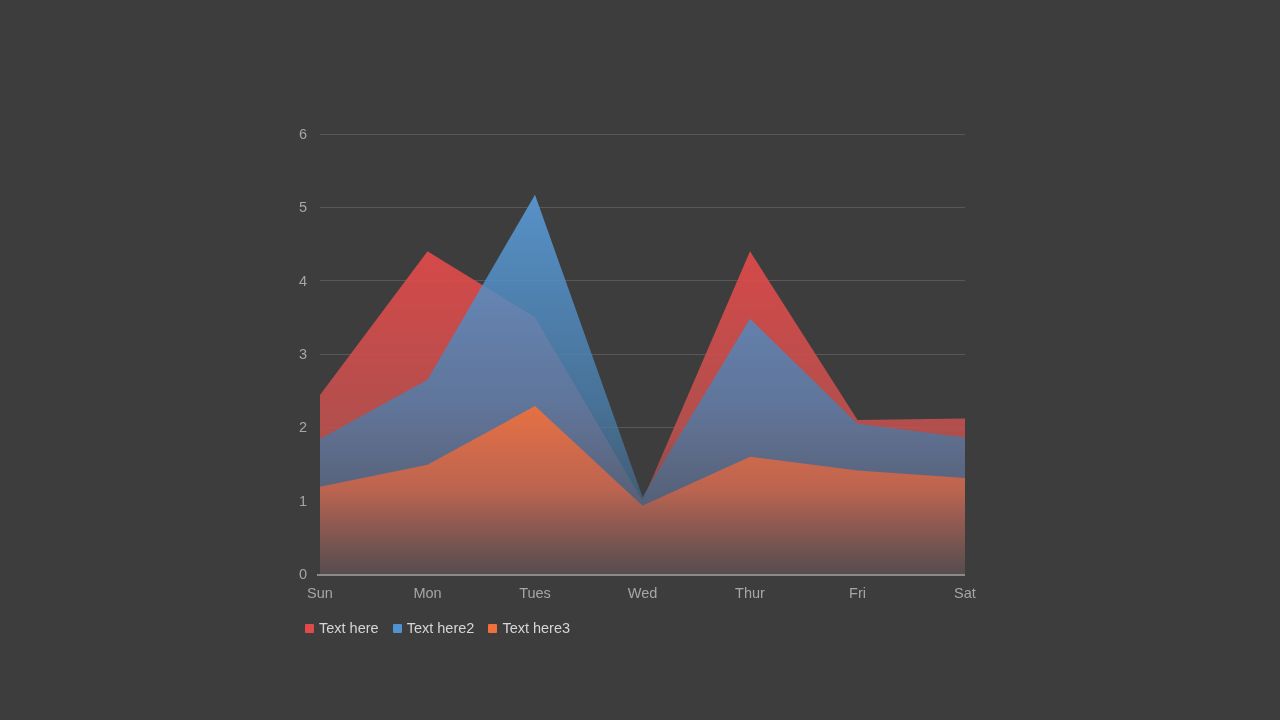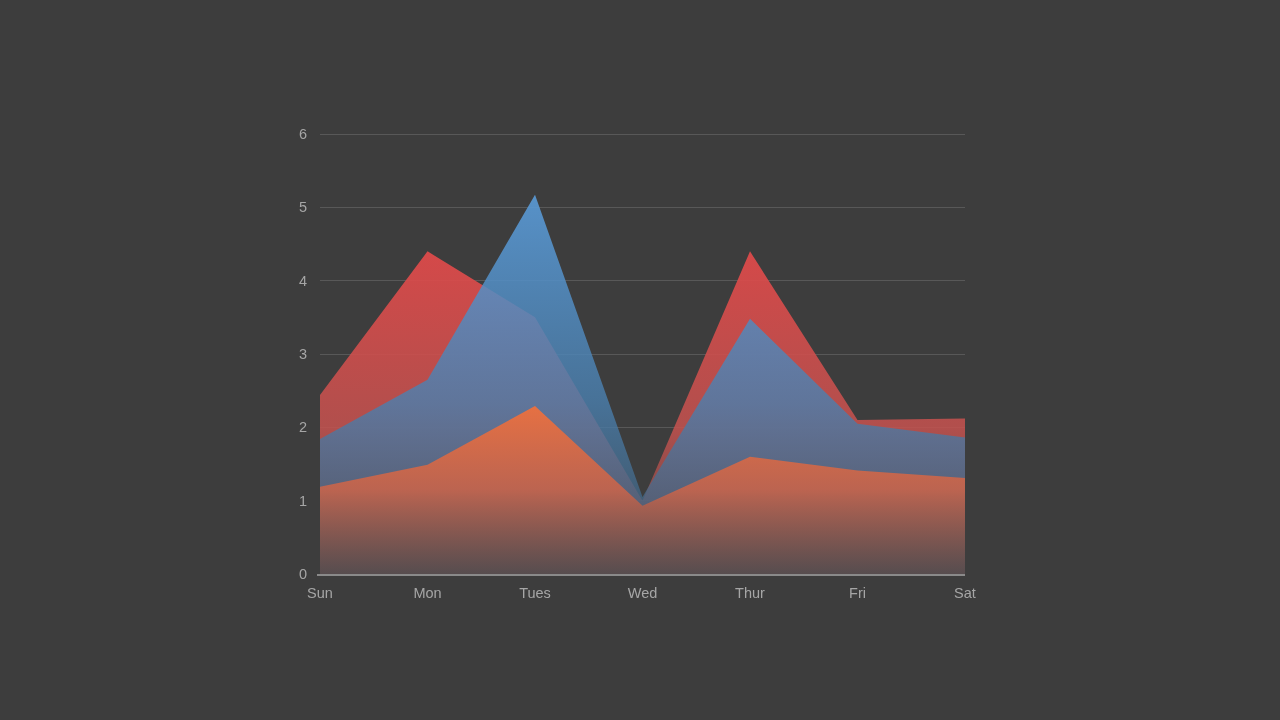--- a/index.html
+++ b/index.html
@@ -128,14 +128,28 @@
         <text x="320" y="598" class="x-tick-label">Sun</text>
         <text x="427.5" y="598" class="x-tick-label">Mon</text>
         <text x="535" y="598" class="x-tick-label">Tues</text>
         <text x="642.5" y="598" class="x-tick-label">Wed</text>
         <text x="750" y="598" class="x-tick-label">Thur</text>
         <text x="857.5" y="598" class="x-tick-label">Fri</text>
         <text x="965" y="598" class="x-tick-label">Sat</text>
       </g>
   </svg>
 
+  <div class="legend" id="legend-container">
+      <div class="legend-item">
+        <span class="legend-swatch" style="background: rgb(224, 74, 74);"></span>
+        <span class="legend-text">Text here</span>
+      </div>
+      <div class="legend-item">
+        <span class="legend-swatch" style="background: rgb(79, 147, 209);"></span>
+        <span class="legend-text">Text here2</span>
+      </div>
+      <div class="legend-item">
+        <span class="legend-swatch" style="background: rgb(240, 112, 60);"></span>
+        <span class="legend-text">Text here3</span>
+      </div>
+    </div>
 
 </div>
 
 </body></html>

